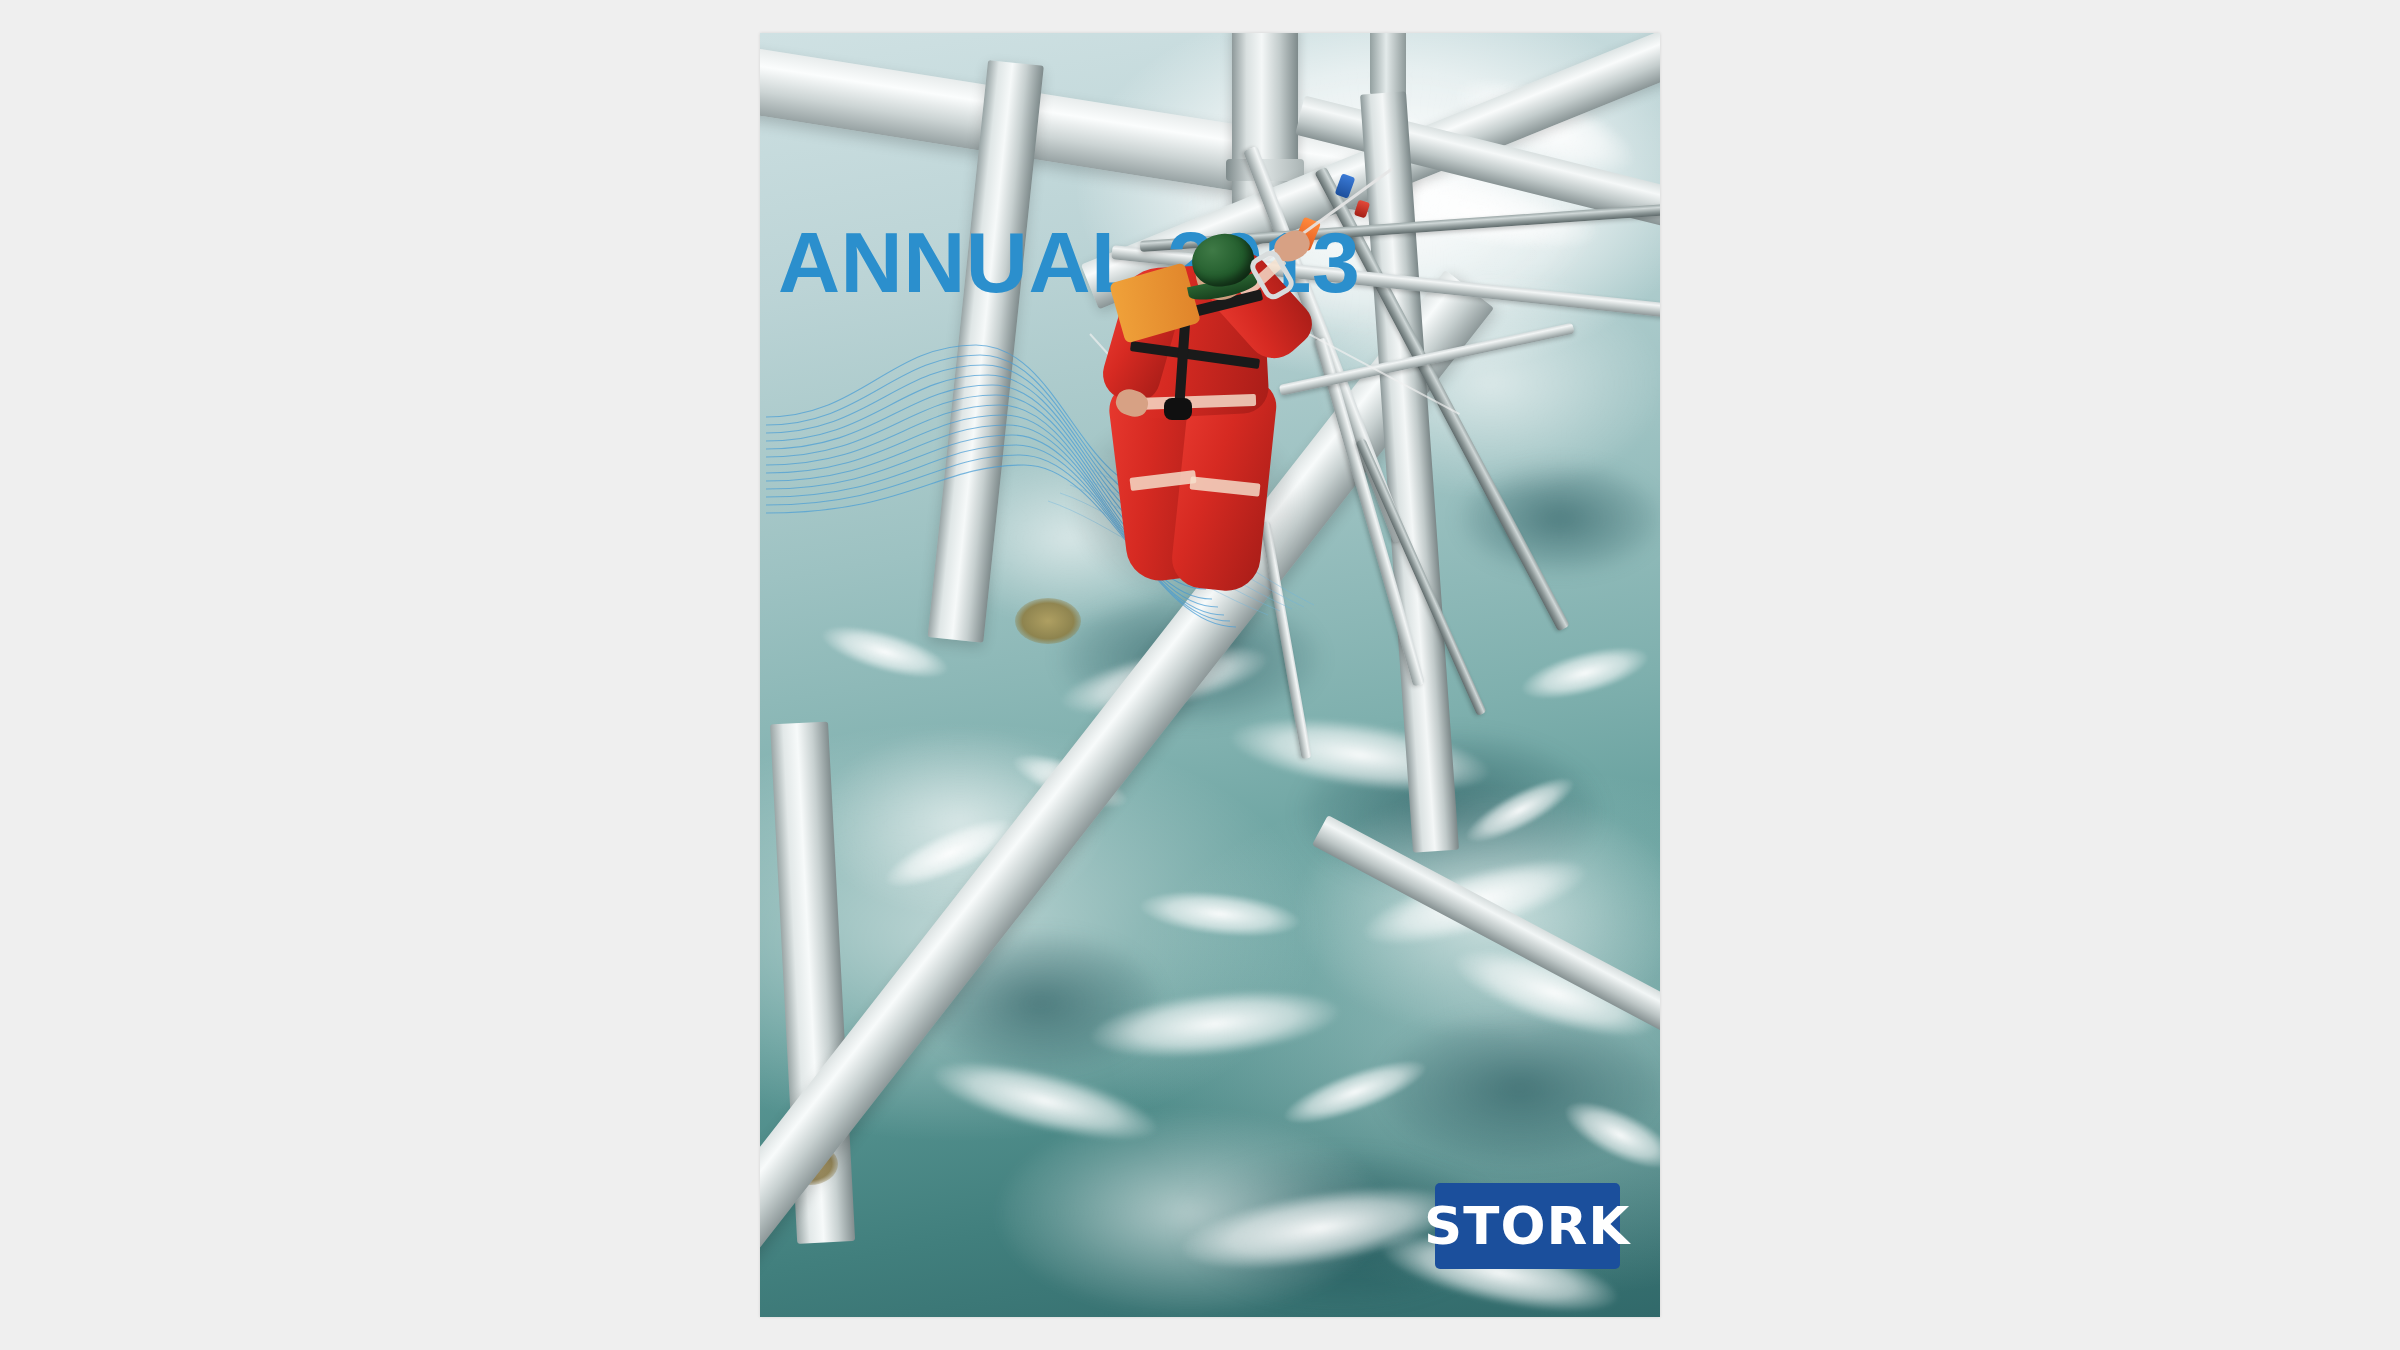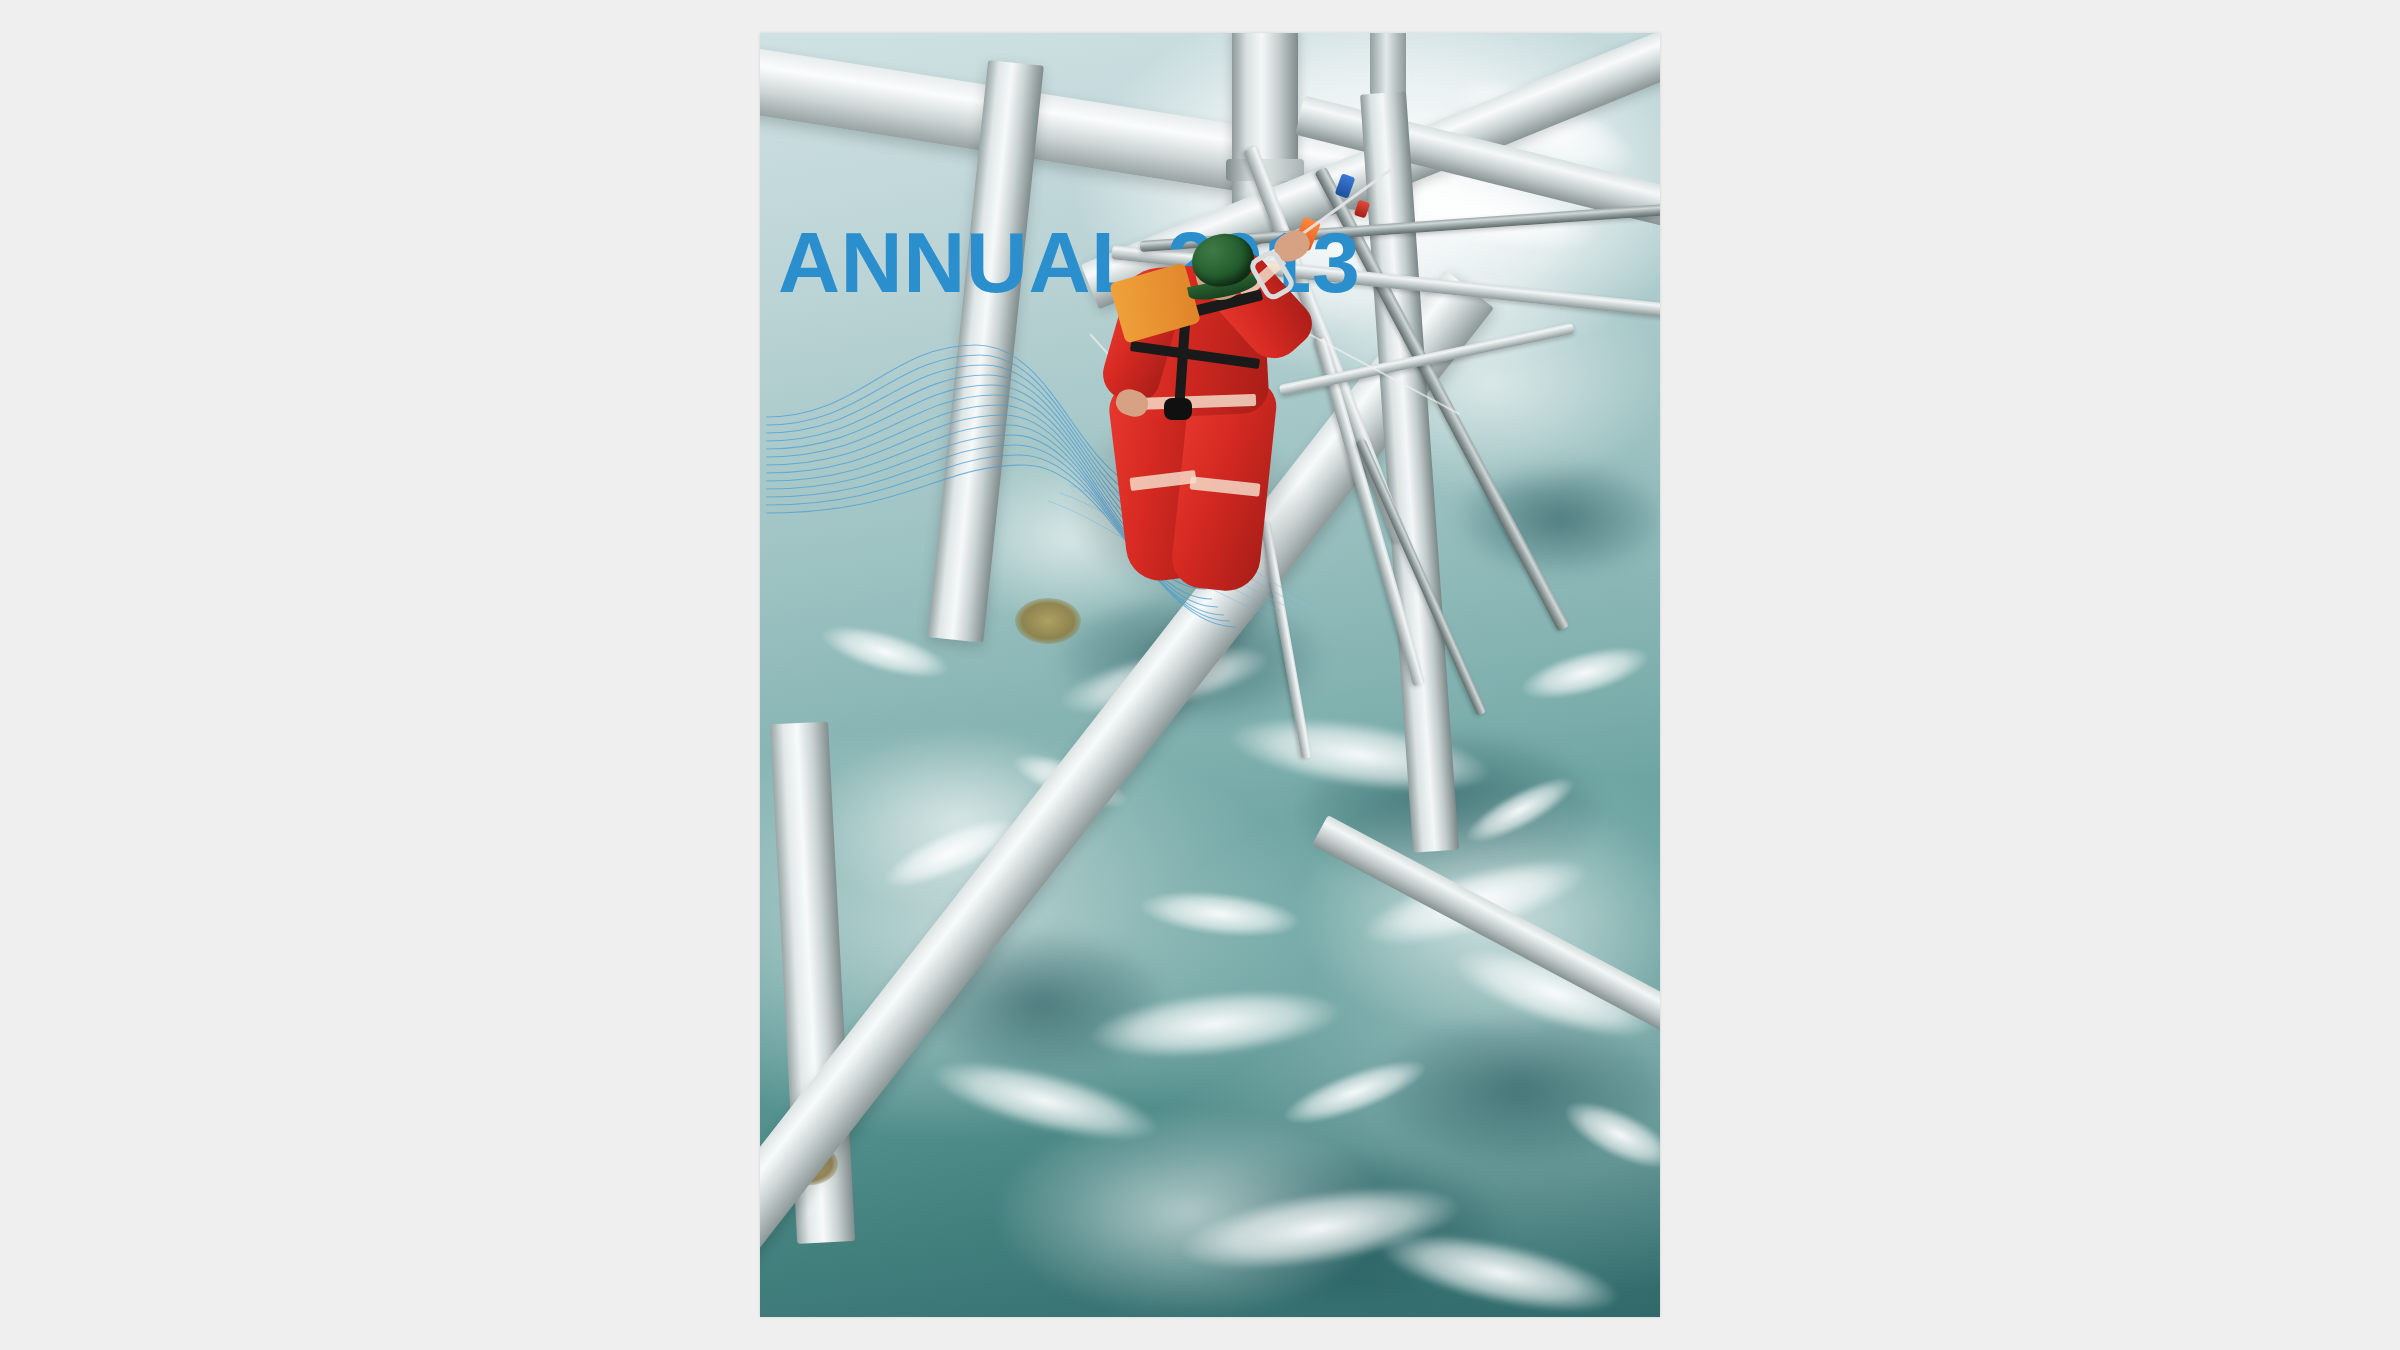--- a/index.html
+++ b/index.html
@@ -392,15 +392,18 @@
         <path d="M288,158 C348,178 418,236 508,272"></path>
       </g>
     </svg>
 
     <div class="title-wrap">
       <div class="t-review">
         <span>ANNUAL</span><span> </span><span class="year">2013</span>
       </div>
     </div>
 
+    <div class="logo">
+      <span class="logo-text">STORK</span>
+    </div>
 
   </div>
 </div>
 
 </body></html>

